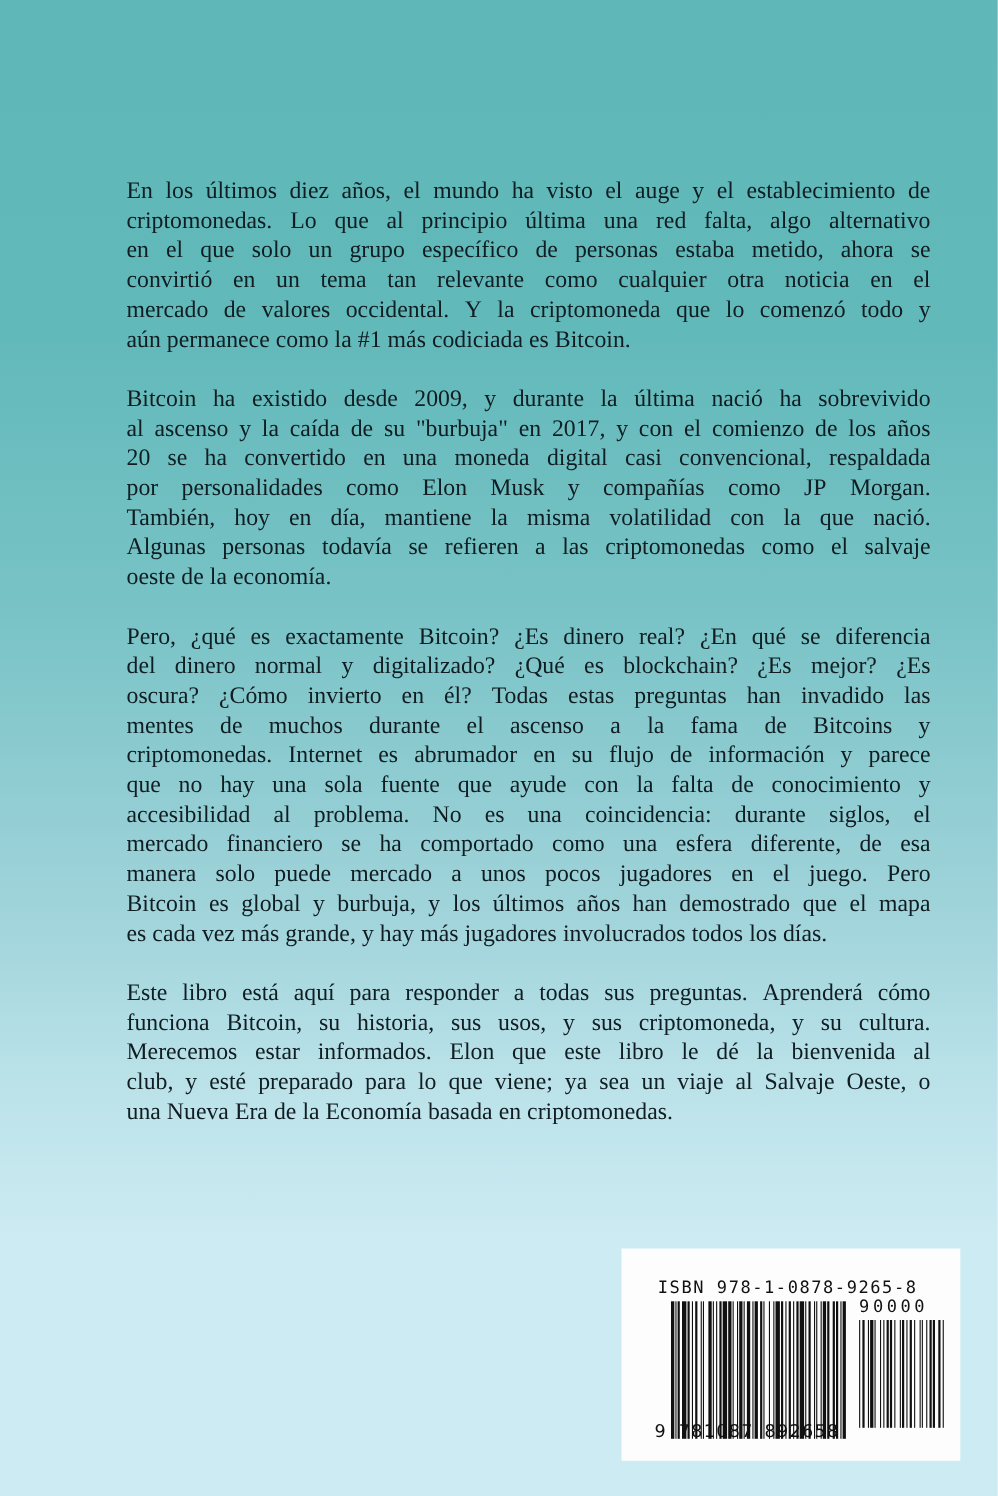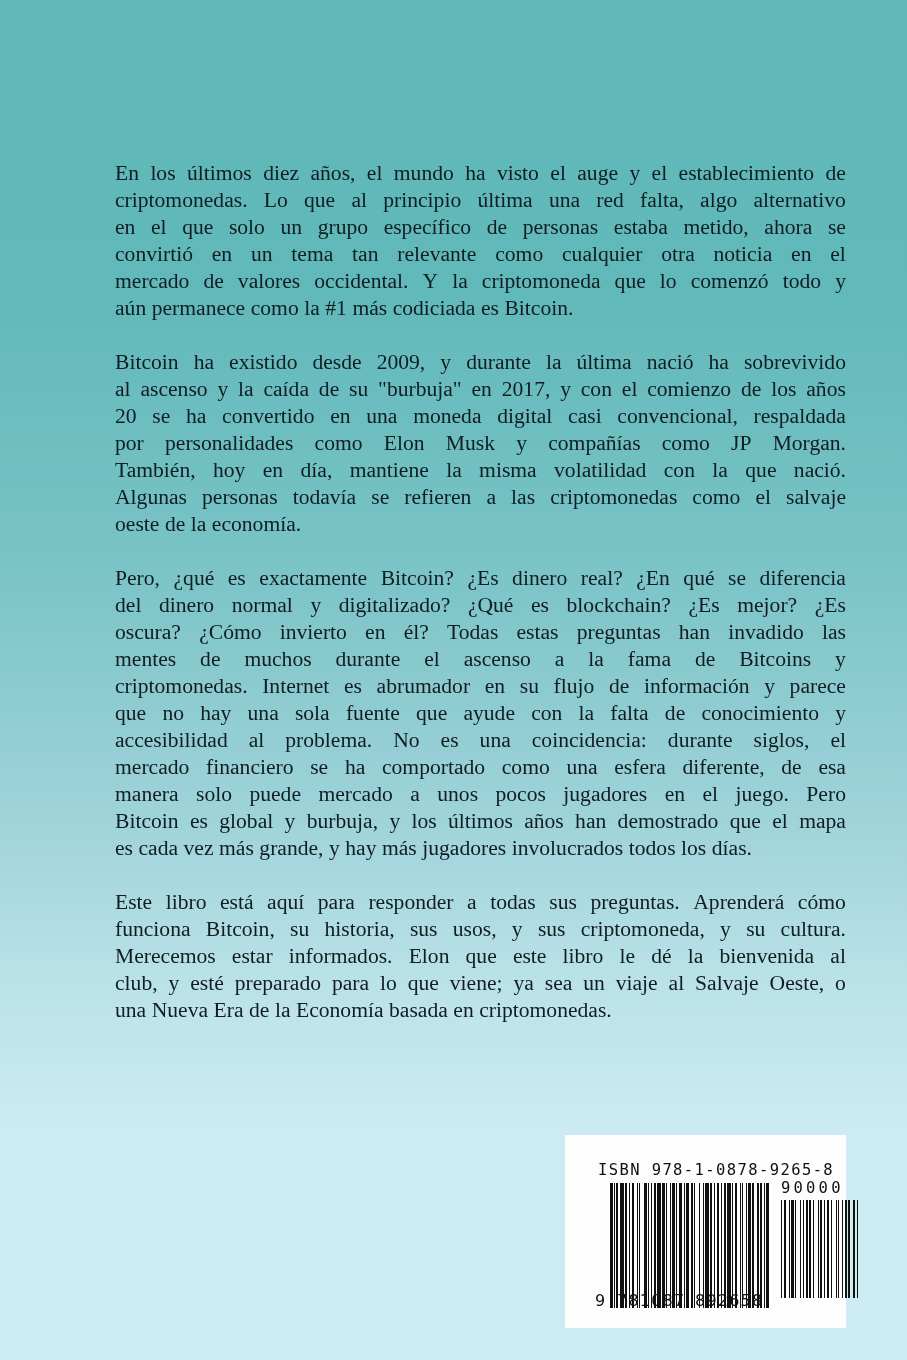--- a/index.html
+++ b/index.html
@@ -56,21 +56,21 @@
     }
     .word {
       display: inline-block;
     }
 
     
     .barcode-box {
       position: absolute;
       left: 565px;
       top: 1135px;
-      width: 281px;
+      width: 308px;
       height: 193px;
       background: #fdfdfd;
     }
     .isbn-text {
       position: absolute;
       left: 33px;
       top: 26px;
       font-family: "DejaVu Sans Mono", "Liberation Mono", monospace;
       font-size: 15.5px;
       letter-spacing: 1.4px;

